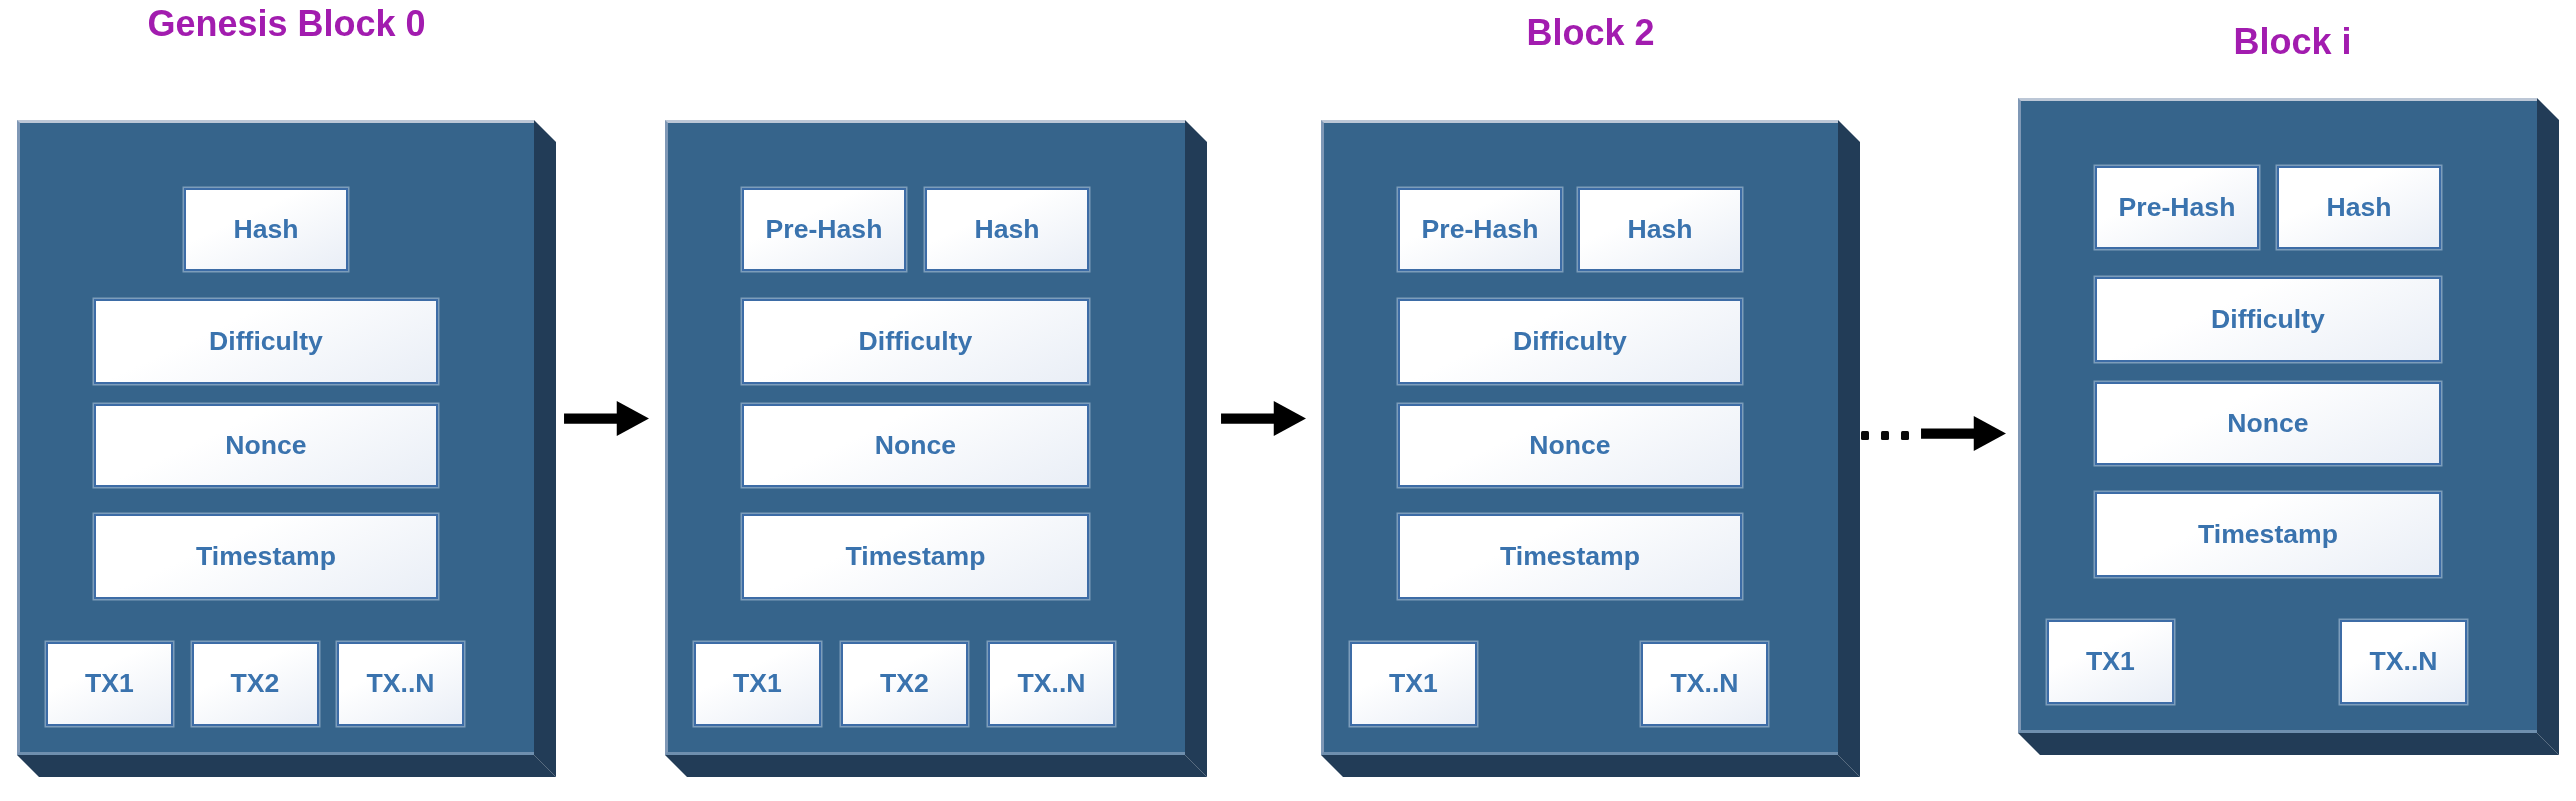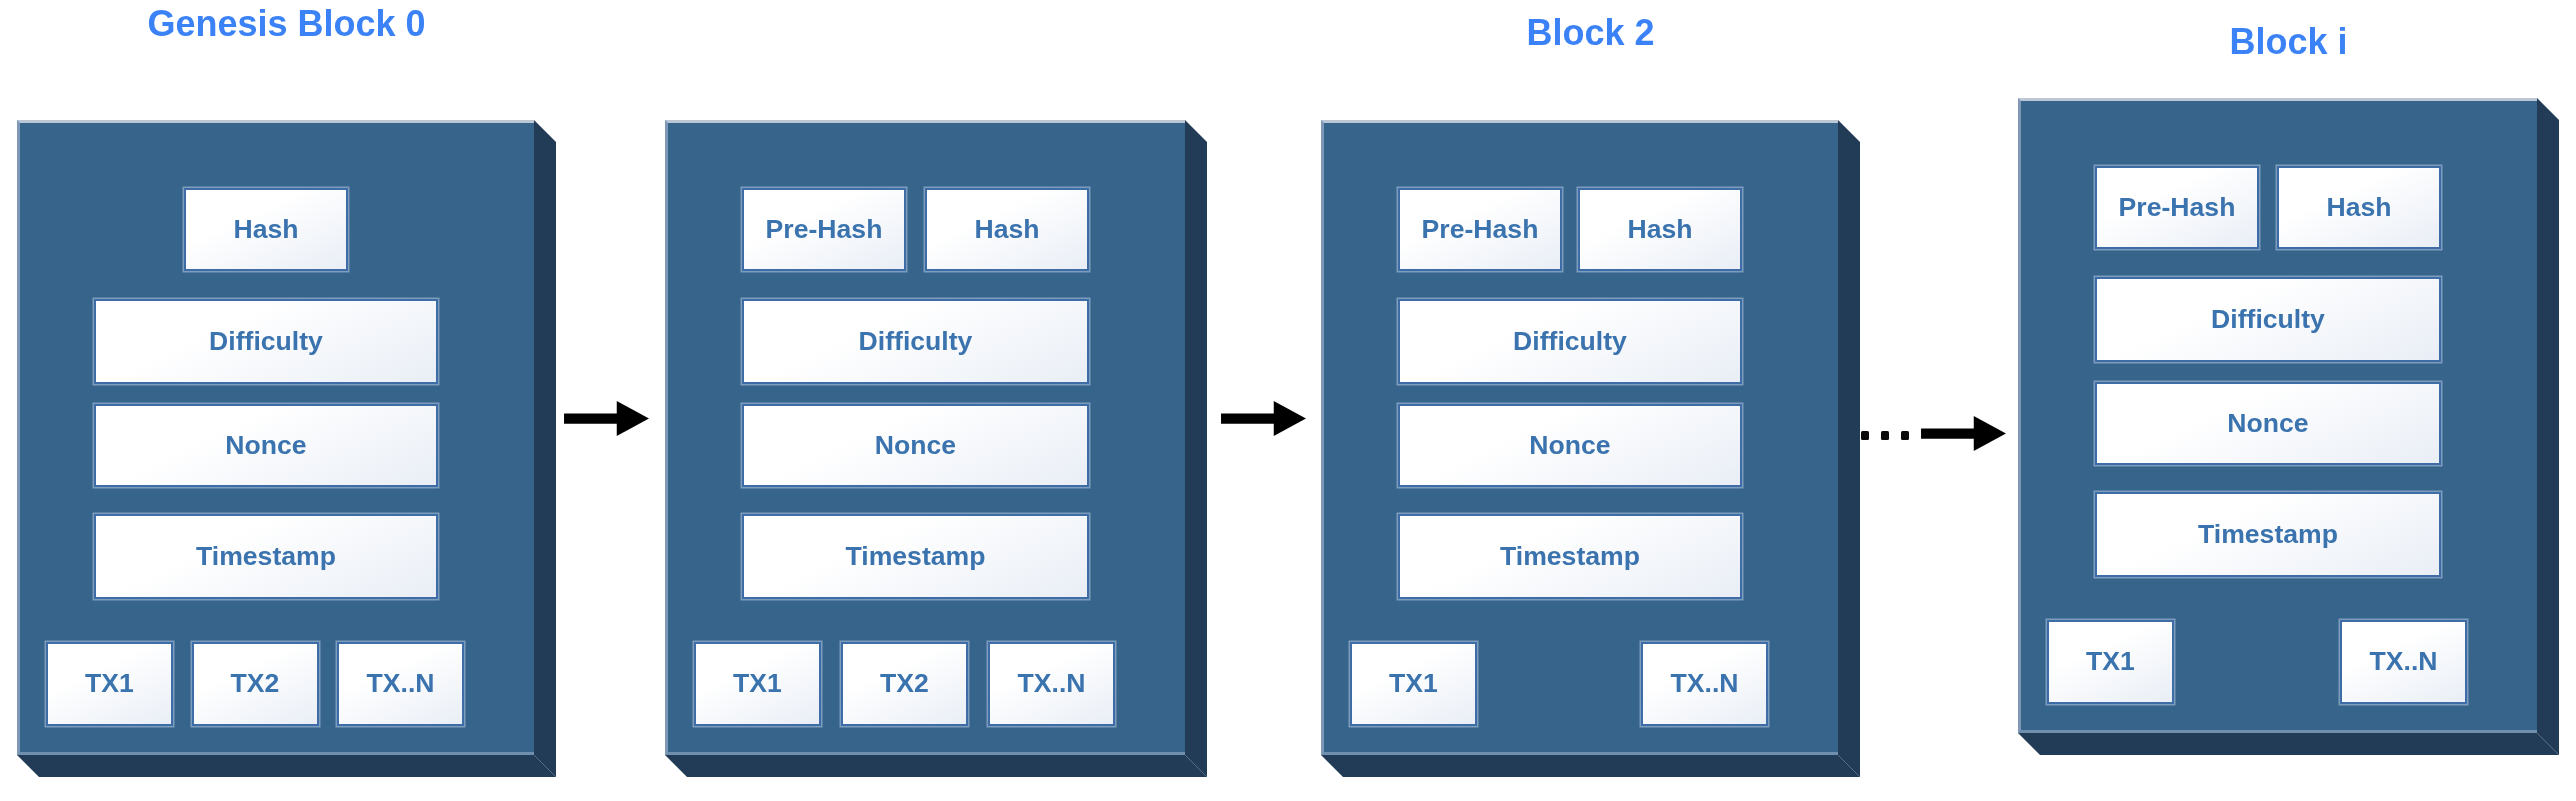--- a/index.html
+++ b/index.html
@@ -3,21 +3,21 @@
 <meta charset="utf-8">
 <style>
   html,body { margin:0; padding:0; background:#ffffff; }
   .canvas {
     position:relative; width:2576px; height:801px; background:#ffffff;
     font-family:"Liberation Sans", sans-serif; overflow:hidden;
   }
   .chain { position:absolute; top:0; height:801px; }
   .btitle {
     position:absolute; left:0; width:100%; text-align:center;
-    font-size:36px; font-weight:bold; color:#3b82f6; white-space:nowrap;
+    font-size:36px; font-weight:bold; color:#a21caf; white-space:nowrap;
   }
   .block3d { position:absolute; left:0; }
   .face {
     position:absolute; left:0; top:0; box-sizing:border-box;
     background:#36648b;
     border-top:3.7px solid #bcc7d6;
     border-left:3px solid #7f98b6;
     border-bottom:3px solid #6f8fae;
     display:flex; flex-direction:column;
   }
@@ -174,21 +174,21 @@
   <div class="dots" style="left:1861px; top:431px;">
     <span></span>
       <span></span>
       <span></span>
   </div>
   <svg class="arrow" style="left:1919px; top:413px;" viewBox="0 0 120 56">
     <line x1="2" y1="28" x2="80" y2="28" stroke="#000000" stroke-width="14"></line>
     <polygon points="74,4 118,28 74,52" fill="#000000"></polygon>
   </svg>
 
-  <div class="chain" style="left:2018px; width:541px;">
+  <div class="chain" style="left:2018px; width:541px;padding-left:8px;">
     <div class="btitle" style="top:20.7px;">Block i</div>
     <div class="block3d" style="top:98px; width:541px; height:657px;">
       <div class="face" style="width:519px; height:635px;">
         <div class="hrow">
           <div class="fbox">
               <span>Pre-Hash</span>
             </div>
           <div class="fbox">
               <span>Hash</span>
             </div>

